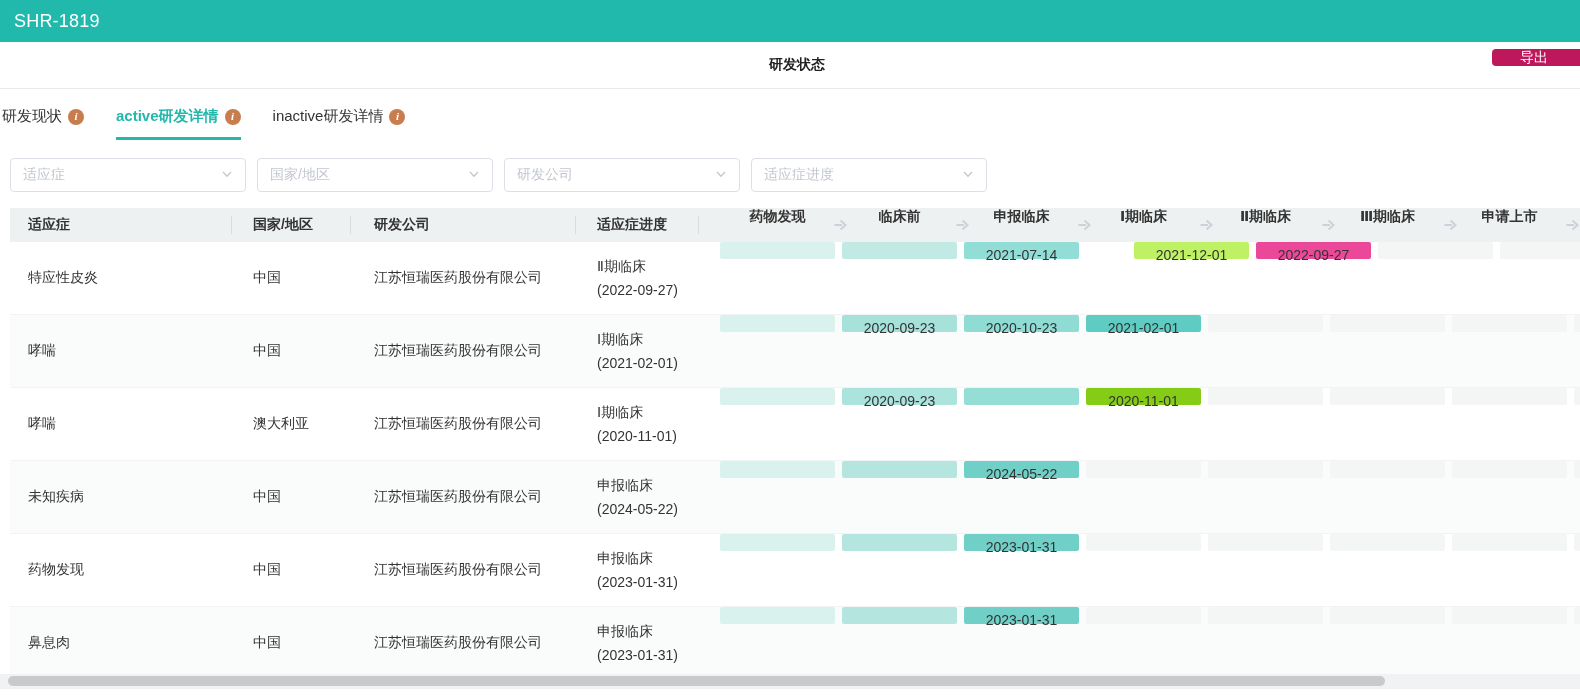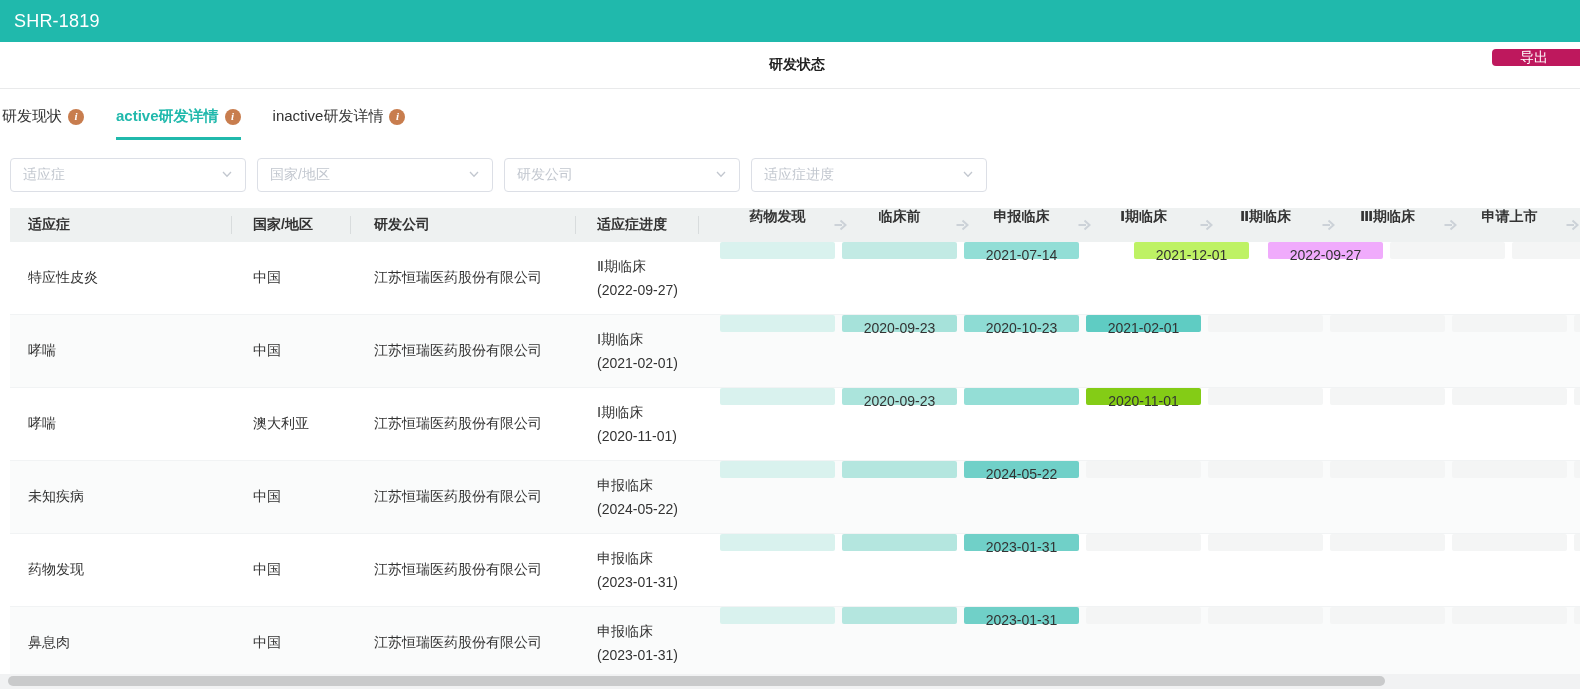--- a/index.html
+++ b/index.html
@@ -177,21 +177,21 @@
           <div class="progress-lines">
             <span>Ⅱ期临床</span>
             <span>(2022-09-27)</span>
           </div>
         </div>
         <div class="phase-area">
           <div class="bar" style="background: rgb(217, 242, 238);"></div>
           <div class="bar" style="background: rgb(194, 234, 228);"></div>
           <div class="bar" style="background: rgb(146, 222, 214);">2021-07-14</div>
           <div class="bar" style="background: #bef264; margin-left: 48px;">2021-12-01</div>
-          <div class="bar" style="background: #f0abfc; margin-left: 12px;">2022-09-27</div>
+          <div class="bar" style="background: #ec4899;">2022-09-27</div>
           <div class="bar empty"></div>
           <div class="bar empty"></div>
           <div class="bar empty"></div>
         </div>
       </div>
       <div class="row alt">
         <div class="cell c0">哮喘</div>
         <div class="cell c1">中国</div>
         <div class="cell c2">江苏恒瑞医药股份有限公司</div>
         <div class="cell c3">

